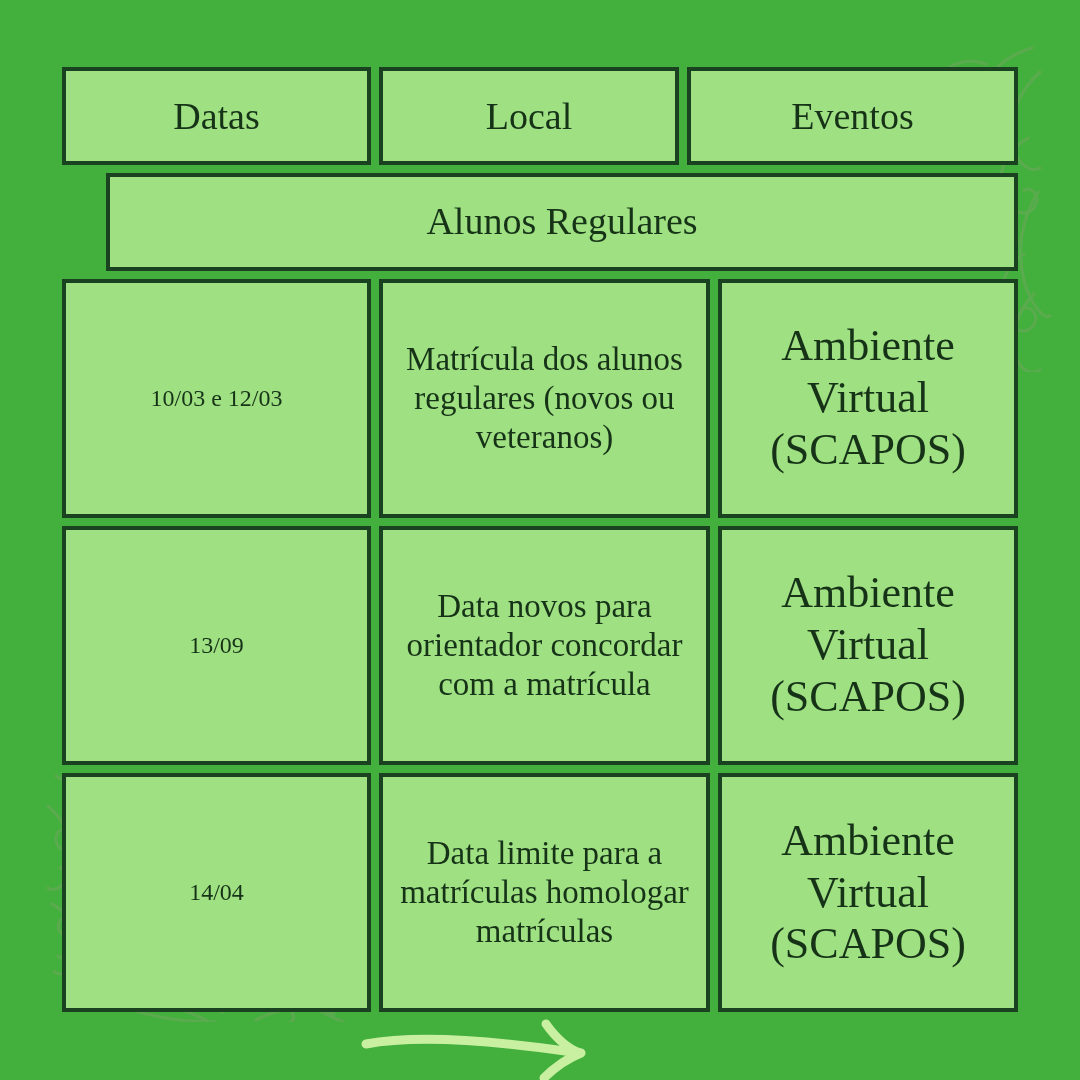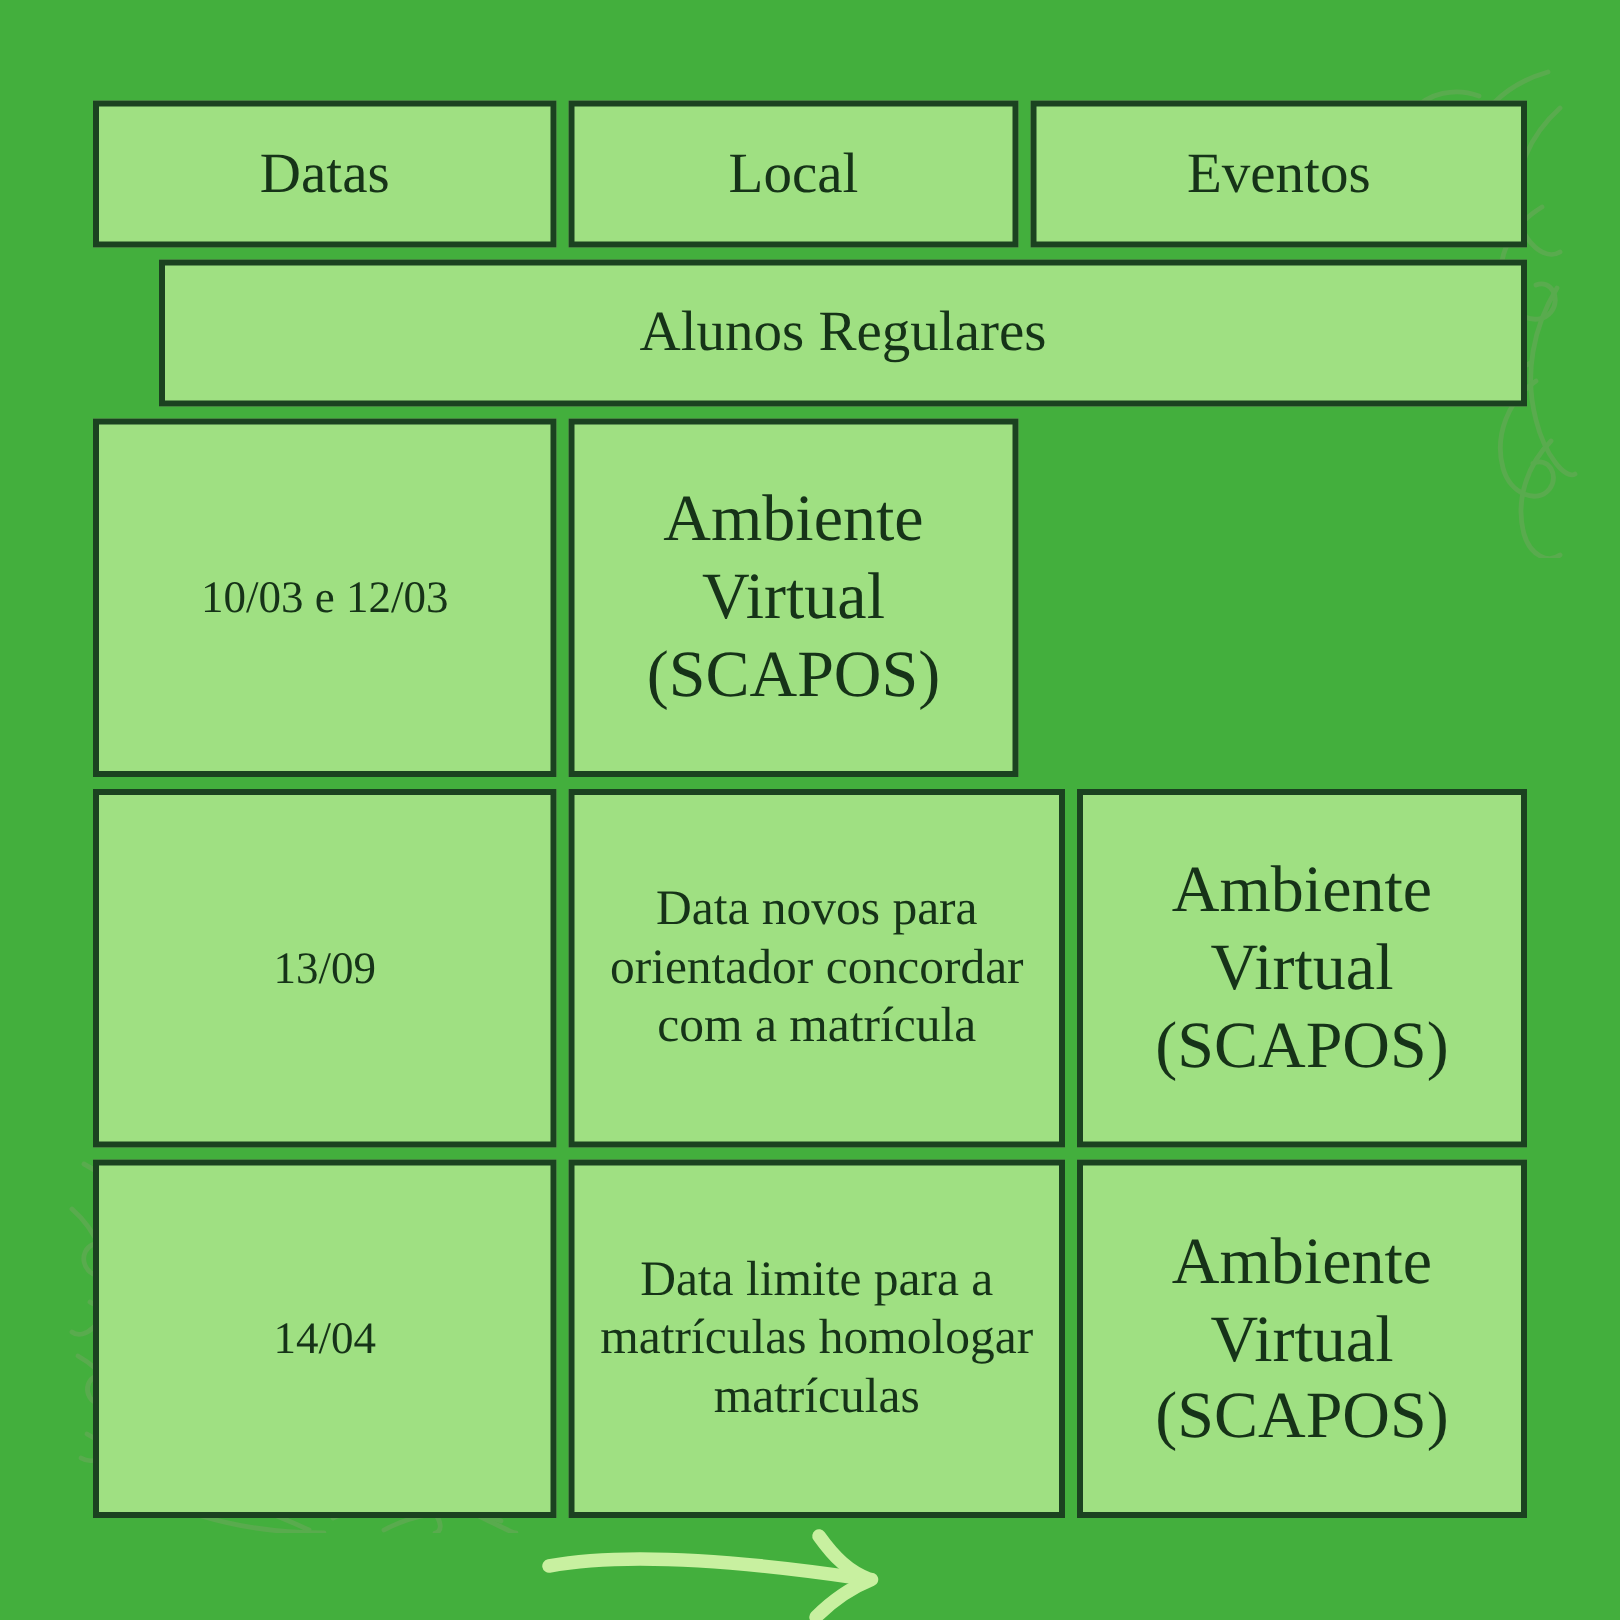--- a/index.html
+++ b/index.html
@@ -61,21 +61,21 @@
   .col-evento { width:331px; flex:0 0 331px; }
   .col-local  { width:300px; flex:0 0 300px; }
   .col-full   { width:100%; flex:1 1 auto;margin-left:44px; }
 
   .row-header  { height:99px;border-radius:10px; }
   .row-section { height:99px; }
   .row-body    { height:242px; }
 
   .cell.header-cell  { font-size:38px; }
   .cell.section-cell { font-size:38px; }
-  .cell.date-cell    { font-size:30px; }
+  .cell.date-cell    { font-size:24px; }
   .cell.event-cell   { font-size:33px; }
   .cell.local-cell   { font-size:44px; }
 
   .cell-text { display:block; }
 
   
   .arrow {
     position:absolute;
     left:360px;
     top:1022px;
@@ -135,20 +135,23 @@
   <div class="row row-section">
     <div class="cell section-cell col-full">
       <span class="cell-text">Alunos Regulares</span>
     </div>
   </div>
 
   <div class="row row-body">
     <div class="cell date-cell col-datas">
       <span class="cell-text">10/03 e 12/03</span>
     </div>
+    <div class="cell event-cell col-evento">
+      <span class="cell-text">Matrícula dos alunos regulares (novos ou veteranos)</span>
+    </div>
     <div class="cell local-cell col-local">
       <span class="cell-text">Ambiente Virtual (SCAPOS)</span>
     </div>
   </div>
 
   <div class="row row-body">
     <div class="cell date-cell col-datas">
       <span class="cell-text">13/09</span>
     </div>
     <div class="cell event-cell col-evento">

